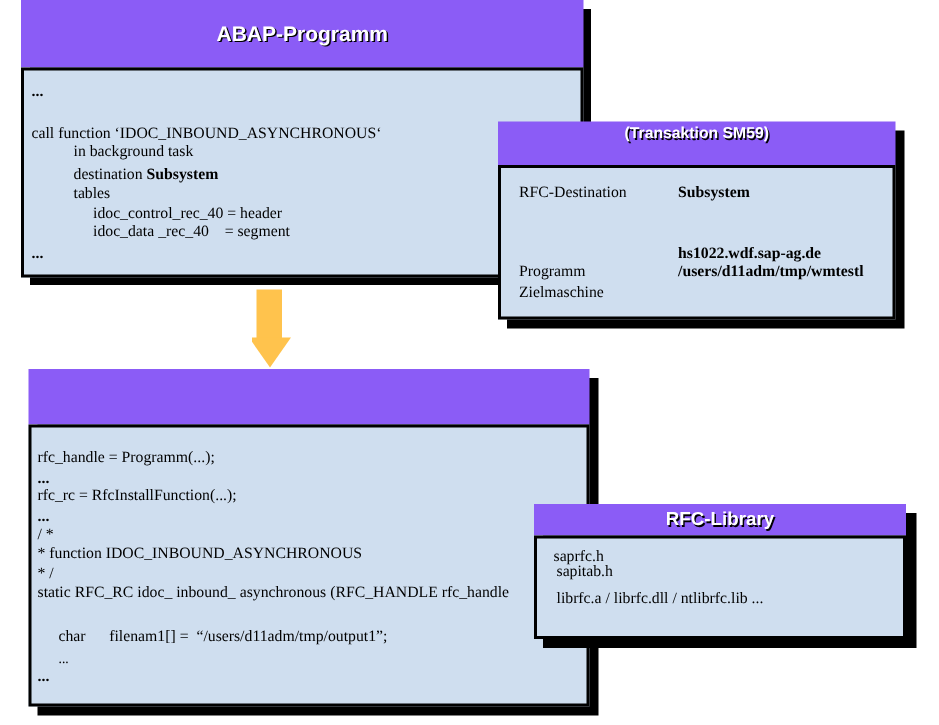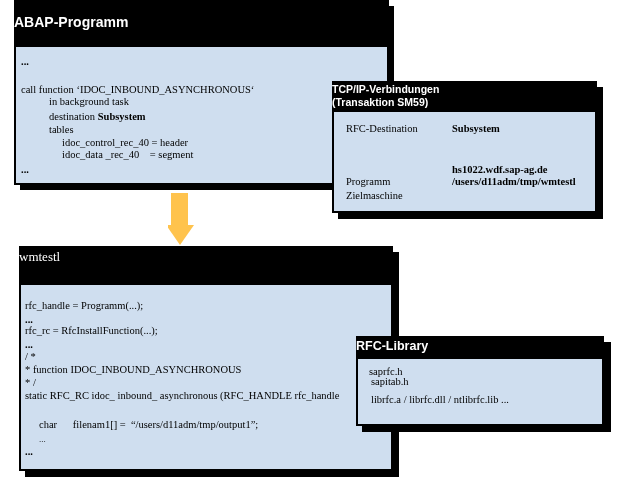--- a/index.html
+++ b/index.html
@@ -1,19 +1,19 @@
 <!DOCTYPE html>
 <html><head>
 <meta charset="utf-8">
 <style>
   html, body { margin:0; padding:0; }
   body { width:626px; height:483px; position:relative; background:#ffffff; overflow:hidden;
          font-family:"Liberation Serif", serif; color:#000; }
   .shadow { position:absolute; background:#000; }
-  .hdr { position:absolute; background:#000000; color:#fff; text-align:left;
+  .hdr { position:absolute; background:#8b5cf6; color:#fff; text-align:center;
          font-family:"Liberation Sans", sans-serif; font-weight:bold; }
   .hdr .t { text-shadow:1px 1px 0 #000; }
   .body { position:absolute; background:#cfdeef; border:2px solid #000; border-top-width:2px; box-sizing:border-box; }
   .ln { position:absolute; font-size:10.5px; white-space:pre; line-height:12px; }
   .b { font-weight:bold; }
   .dots { font-weight:bold; }
 </style>
 </head>
 <body>
 
@@ -26,39 +26,37 @@
 <div class="ln" style="left:21px;top:84px;">call function ‘IDOC_INBOUND_ASYNCHRONOUS‘</div>
 <div class="ln" style="left:49px;top:96px;">in background task</div>
 <div class="ln" style="left:49px;top:111px;"><span>destination </span><span class="b">Subsystem</span></div>
 <div class="ln" style="left:49px;top:124px;">tables</div>
 <div class="ln" style="left:62px;top:137px;">idoc_control_rec_40 = header</div>
 <div class="ln" style="left:62px;top:149px;">idoc_data _rec_40    = segment</div>
 <div class="ln dots" style="left:21px;top:164px;">...</div>
 
 <div class="shadow" style="left:338px;top:87px;width:265px;height:132px;"></div>
 <div class="hdr" style="left:332px;top:81px;width:265px;height:29px;font-size:10.5px;line-height:13px;padding-top:2px;box-sizing:border-box;">
-  <div class="t">TCP/IP-Verbindungen</div>
   <div class="t">(Transaktion SM59)</div>
 </div>
 <div class="body" style="left:332px;top:110px;width:265px;height:103px;"></div>
 <div class="ln" style="left:346px;top:123px;">RFC-Destination</div>
 <div class="ln b" style="left:452px;top:123px;">Subsystem</div>
 <div class="ln" style="left:346px;top:164px;margin-top:26px;">Zielmaschine</div>
 <div class="ln b" style="left:452px;top:164px;">hs1022.wdf.sap-ag.de</div>
 <div class="ln" style="left:346px;top:176px;">Programm</div>
 <div class="ln b" style="left:452px;top:176px;">/users/d11adm/tmp/wmtestl</div>
 
 <svg style="position:absolute;left:168px;top:192px;" width="30" height="55">
   <rect x="3" y="1" width="17" height="33" fill="#ffc34d"></rect>
   <polygon points="-2,33 26,33 12,53" fill="#ffc34d"></polygon>
 </svg>
 
 <div class="shadow" style="left:25px;top:252px;width:374px;height:225px;"></div>
 <div class="hdr" style="left:19px;top:246px;width:374px;height:37px;padding-top:3px;box-sizing:border-box;">
-  <div style="font-family:'Liberation Serif',serif;font-weight:normal;font-size:13px;line-height:15px;">wmtestl</div>
 </div>
 <div class="body" style="left:19px;top:283px;width:374px;height:188px;"></div>
 <div class="ln" style="left:25px;top:300px;">rfc_handle = Programm(...);</div>
 <div class="ln dots" style="left:25px;top:314px;">...</div>
 <div class="ln" style="left:25px;top:325px;">rfc_rc = RfcInstallFunction(...);</div>
 <div class="ln dots" style="left:25px;top:339px;">...</div>
 <div class="ln" style="left:25px;top:351px;">/ *</div>
 <div class="ln" style="left:25px;top:364px;">* function IDOC_INBOUND_ASYNCHRONOUS</div>
 <div class="ln" style="left:25px;top:377px;">* /</div>
 <div class="ln" style="left:25px;top:390px;">static RFC_RC idoc_ inbound_ asynchronous (RFC_HANDLE rfc_handle</div>

